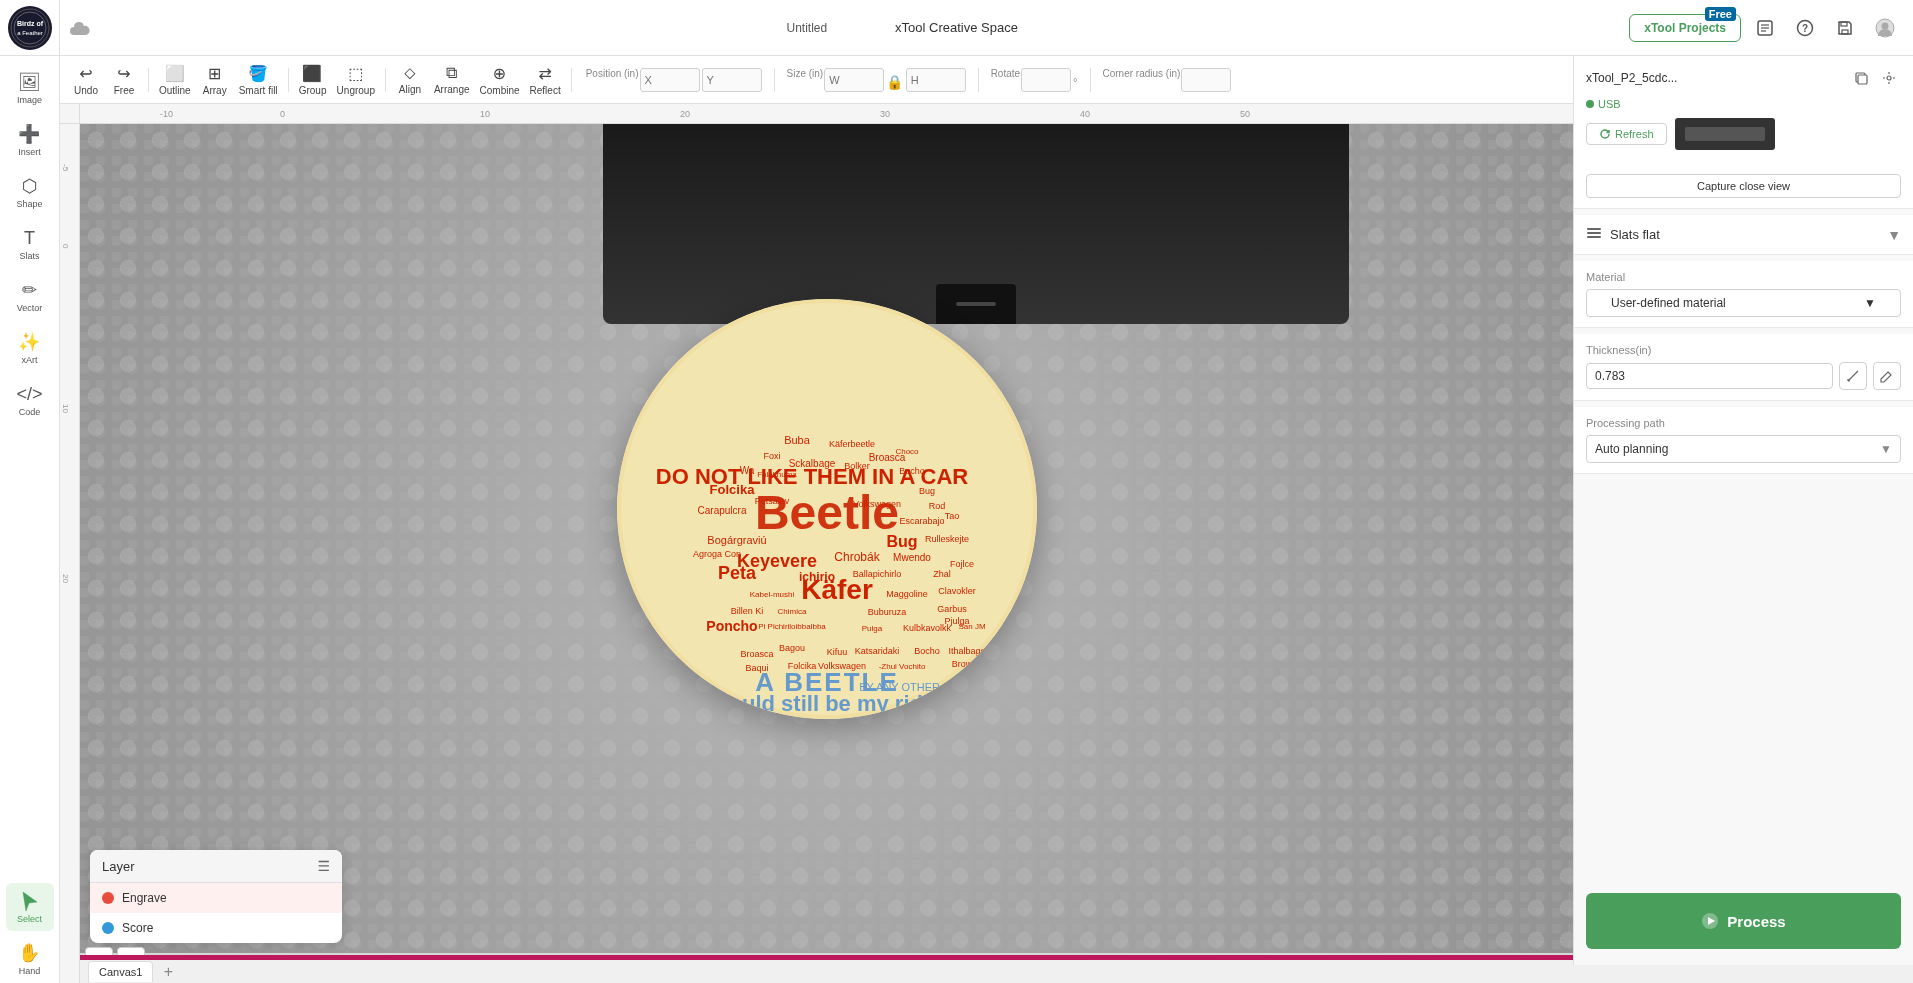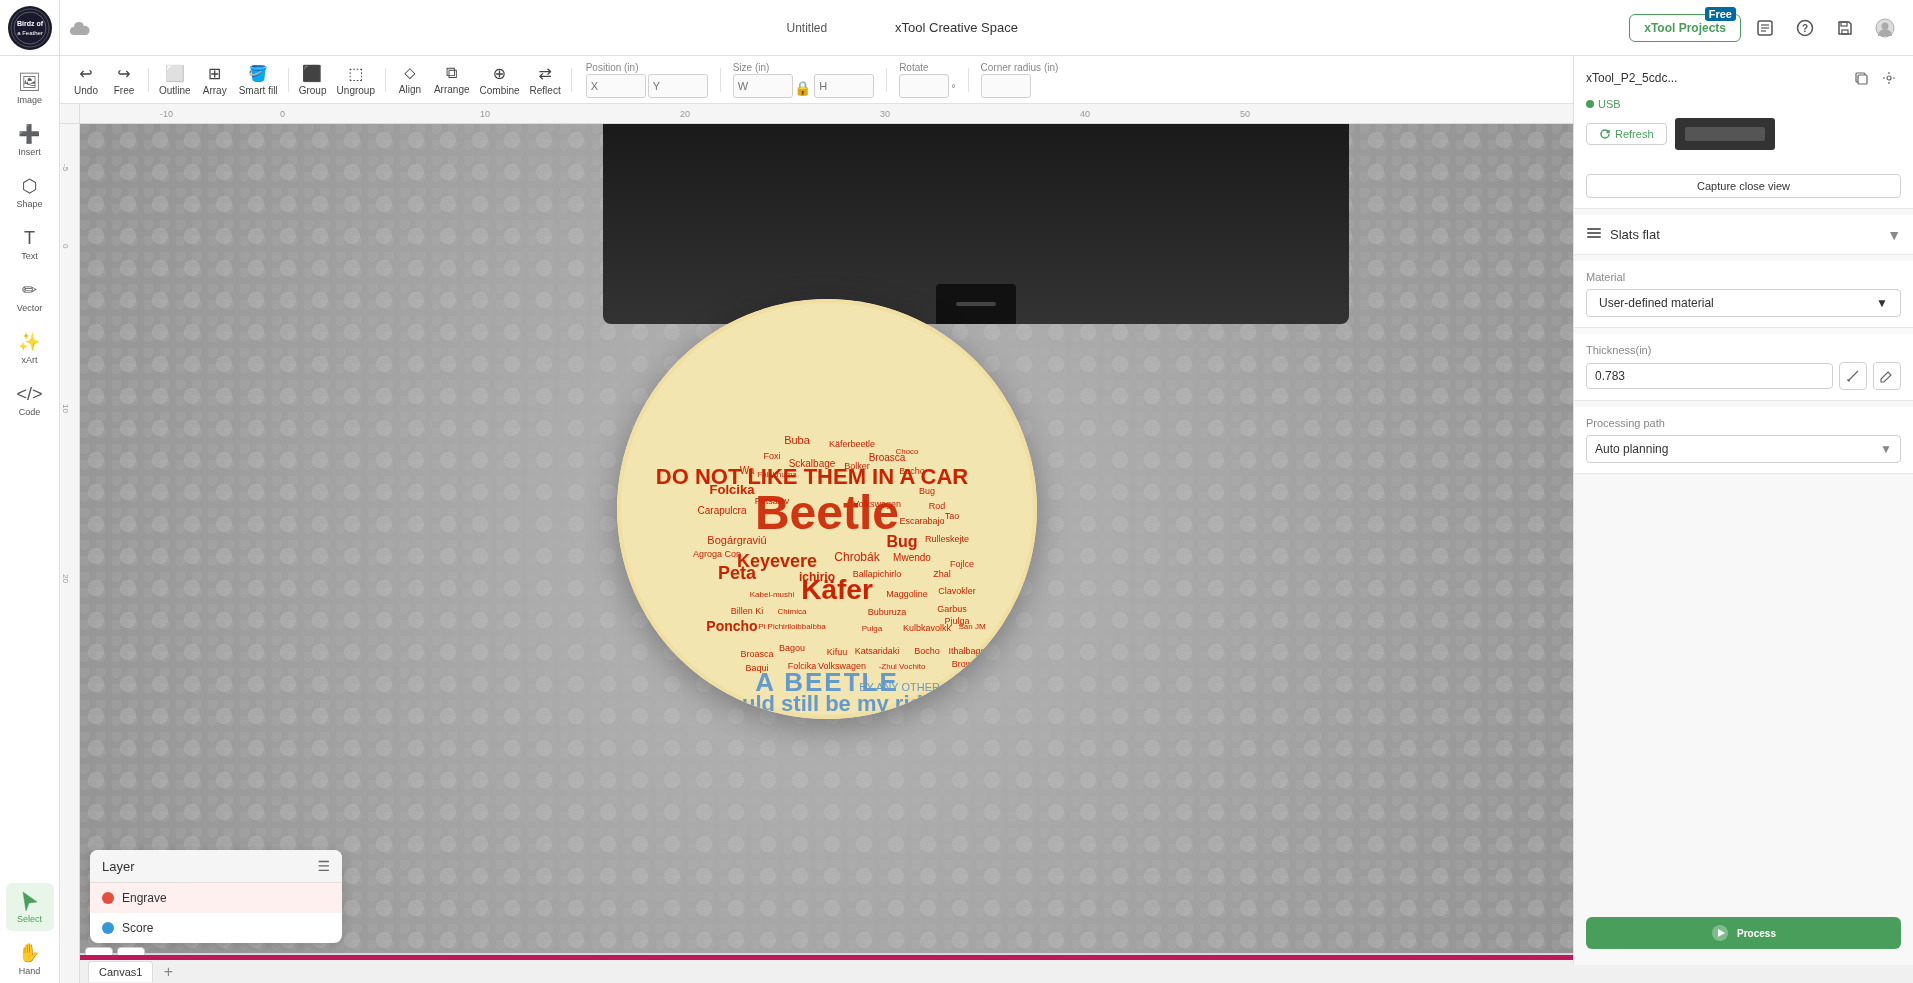--- a/index.html
+++ b/index.html
@@ -56,21 +56,21 @@
       min-width: 36px; height: 40px; cursor: pointer; border-radius: 4px; padding: 0 4px;
       color: #444; font-size: 10px; gap: 2px;
     }
     .toolbar-icon { font-size: 16px; }
     .toolbar-separator { width: 1px; height: 24px; background: #e0e0e0; margin: 0 4px; }
 
     
     #toolbar-fields {
       display: flex; align-items: center; gap: 8px; margin-left: 8px;
     }
-    .field-group { display: flex; flex-direction: column; gap: 1px; }
+    .field-group { display: flex; flex-direction: row; gap: 1px; }
     .field-label { font-size: 10px; color: #888; }
     .field-inputs { display: flex; gap: 2px; }
     .field-input {
       width: 60px; height: 24px; border: 1px solid #d0d0d0; border-radius: 3px;
       padding: 0 4px; font-size: 11px; color: #333; background: #fafafa;
     }
     .field-input-sm {
       width: 50px; height: 24px; border: 1px solid #d0d0d0; border-radius: 3px;
       padding: 0 4px; font-size: 11px; color: #333; background: #fafafa;
     }
@@ -140,21 +140,21 @@
     #slats-icon { font-size: 14px; color: #555; }
     #slats-label { font-size: 13px; color: #333; flex: 1; }
     #slats-dropdown { font-size: 14px; color: #888; cursor: pointer; }
 
     
     #material-section {
       background: white; padding: 10px 12px; border-bottom: 1px solid #e8e8e8; margin-top: 6px;
     }
     .panel-label { font-size: 11px; color: #888; margin-bottom: 6px; }
     .panel-select {
-      width: 100%; padding: 6px 12px; border: 1px solid #d0d0d0; border-radius: 4px;
+      width: 100%; padding: 6px 24px; border: 1px solid #d0d0d0; border-radius: 4px;
       font-size: 12px; color: #333; background: white; cursor: pointer;
       display: flex; align-items: center; justify-content: space-between;
     }
 
     
     #thickness-section {
       background: white; padding: 10px 12px; border-bottom: 1px solid #e8e8e8; margin-top: 6px;
     }
     #thickness-input-row {
       display: flex; align-items: center; gap: 6px;
@@ -171,23 +171,23 @@
     }
     #auto-planning-row {
       display: flex; align-items: center; justify-content: space-between; padding: 6px 8px;
       border: 1px solid #d0d0d0; border-radius: 4px; background: white;
     }
     #auto-planning-label { font-size: 12px; color: #333; }
     #auto-planning-arrow { font-size: 12px; color: #888; cursor: pointer; }
 
     
     #process-btn {
-      position: absolute; bottom: 16px; left: 12px; right: 12px; height: 32px;
+      position: absolute; bottom: 16px; left: 12px; right: 12px; height: 56px;
       background: #4a9e5c; color: white; border: none; border-radius: 6px;
-      font-size: 10px; font-weight: 600; cursor: pointer;
+      font-size: 15px; font-weight: 600; cursor: pointer;
       display: flex; align-items: center; justify-content: center; gap: 8px;
     }
 
     
     #canvas-area {
       position: absolute; top: 104px; left: 60px; right: 340px; bottom: 0;
       background: #d8d8d8; overflow: hidden;
     }
 
     
@@ -462,21 +462,21 @@
   <div class="sidebar-tool">
     <span class="sidebar-tool-icon">➕</span>
     <span class="sidebar-tool-label">Insert</span>
   </div>
   <div class="sidebar-tool">
     <span class="sidebar-tool-icon">⬡</span>
     <span class="sidebar-tool-label">Shape</span>
   </div>
   <div class="sidebar-tool">
     <span class="sidebar-tool-icon">T</span>
-    <span class="sidebar-tool-label">Text</span>
+    <span class="sidebar-tool-label">Slats</span>
   </div>
   <div class="sidebar-tool">
     <span class="sidebar-tool-icon">✏</span>
     <span class="sidebar-tool-label">Vector</span>
   </div>
   <div class="sidebar-tool">
     <span class="sidebar-tool-icon">✨</span>
     <span class="sidebar-tool-label">xArt</span>
   </div>
   <div class="sidebar-tool">

